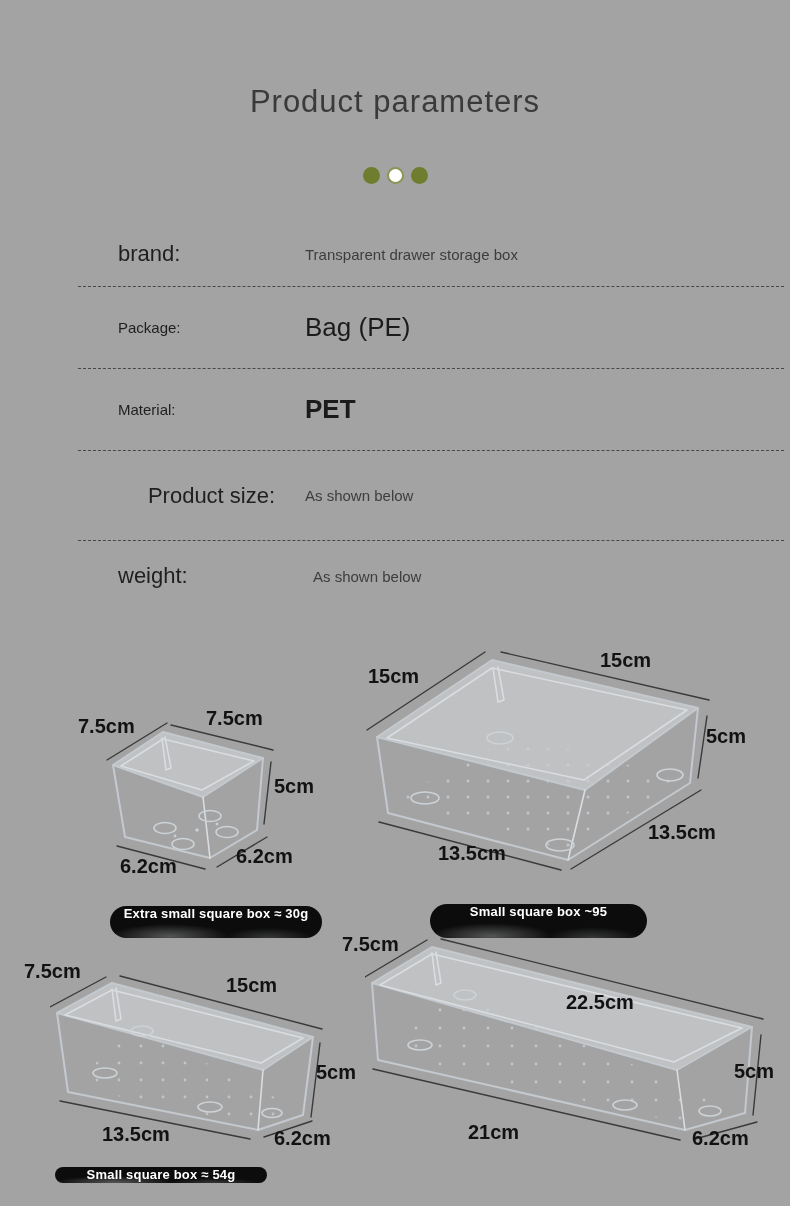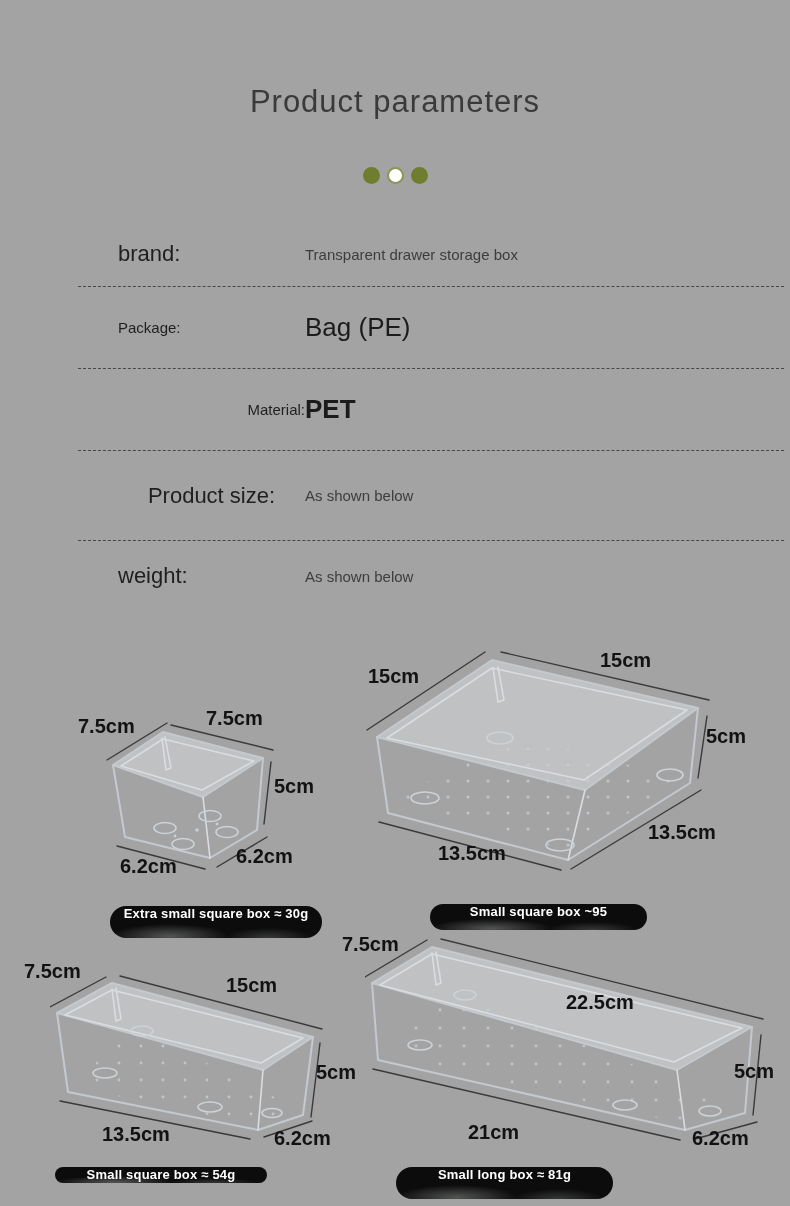--- a/index.html
+++ b/index.html
@@ -19,22 +19,22 @@
     position:absolute; top:167px; left:0; right:0;
     display:flex; justify-content:center; gap:7px;
   }
   .dot { width:17px; height:17px; border-radius:50%; background:#6f7d2e; }
   .dot.outline { background:#ffffff; border:2px solid #8a9655; }
 
   
   .specs { position:absolute; top:222px; left:78px; width:706px; }
   .spec-row { display:flex; align-items:center; }
   .spec-row.dashed { border-bottom:1.5px dashed #474747; }
-  .r1 { height:65px; } .r2 { height:82px; } .r3 { height:82px;text-align:right; }
-  .r4 { height:90px;text-align:center; } .r5 { height:70px; }
+  .r1 { height:65px; } .r2 { height:82px; } .r3 { height:82px; }
+  .r4 { height:90px;text-align:center; } .r5 { height:70px;gap:8px; }
   .spec-label { width:227px; padding-left:40px; color:#1f1f1f; }
   .lbl-lg { font-size:22px; }
   .lbl-sm { font-size:15px; }
   .val-sm { font-size:15px; color:#3d3d3d; }
   .val-lg { font-size:26px; color:#1b1b1b; }
   .val-bold { font-weight:bold; }
 
   
   .fig { position:absolute; inset:0; }
   .boxsvg { position:absolute; }
@@ -151,21 +151,21 @@
       <line class="meas" x1="136" y1="2" x2="344" y2="50"></line>
       <line class="meas" x1="342" y1="66" x2="333" y2="128"></line>
       <line class="meas" x1="14" y1="172" x2="196" y2="220"></line>
       <line class="meas" x1="206" y1="219" x2="336" y2="140"></line>
     </svg>
     <div class="dim" style="left:368px; top:666px;">15cm</div>
     <div class="dim" style="left:600px; top:650px;">15cm</div>
     <div class="dim" style="left:706px; top:726px;">5cm</div>
     <div class="dim" style="left:438px; top:843px;">13.5cm</div>
     <div class="dim" style="left:648px; top:822px;">13.5cm</div>
-    <div class="pill" style="left:430px; top:904px; width:217px; height:26px;">
+    <div class="pill" style="left:430px; top:904px; width:217px; height:34px;">
       <span>Small square box ~95</span>
     </div>
   </div>
 
   <div class="fig">
     <svg class="boxsvg" style="left:50px; top:975px;" width="280" height="170" viewBox="0 0 280 170">
       <defs>
         <pattern id="dots3" width="22" height="17" patternUnits="userSpaceOnUse">
           <circle cx="3" cy="3" r="1.4" class="dotfill"></circle>
         </pattern>
@@ -219,18 +219,15 @@
       <line class="meas" x1="76" y1="4" x2="398" y2="84"></line>
       <line class="meas" x1="396" y1="100" x2="388" y2="180"></line>
       <line class="meas" x1="8" y1="134" x2="315" y2="205"></line>
       <line class="meas" x1="330" y1="204" x2="392" y2="187"></line>
     </svg>
     <div class="dim" style="left:342px; top:934px;">7.5cm</div>
     <div class="dim" style="left:566px; top:992px;">22.5cm</div>
     <div class="dim" style="left:734px; top:1061px;">5cm</div>
     <div class="dim" style="left:468px; top:1112px;margin-top:10px;">21cm</div>
     <div class="dim" style="left:692px; top:1128px;">6.2cm</div>
-    <div class="pill" style="left:396px; top:1167px; width:217px; height:32px;">
-      <span>Small long box ≈ 81g</span>
-    </div>
   </div>
 
 </div>
 
 </body></html>

